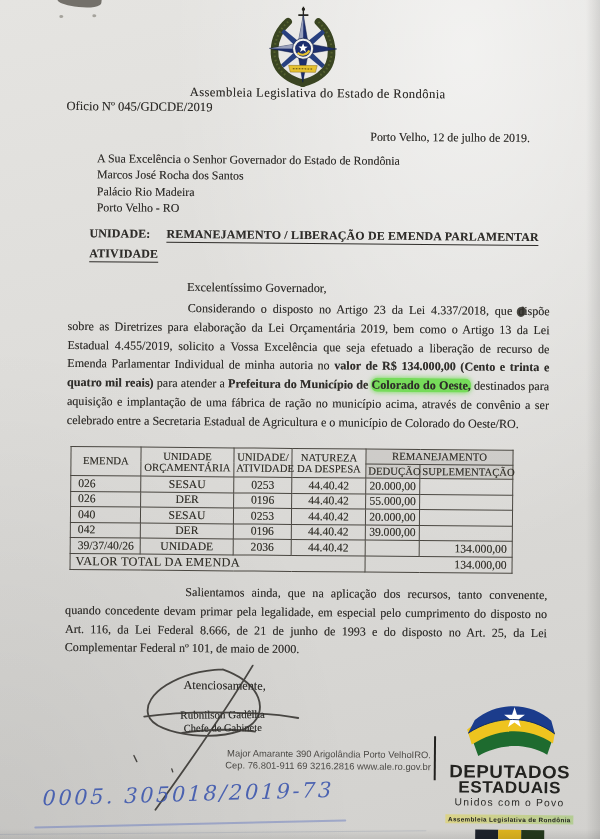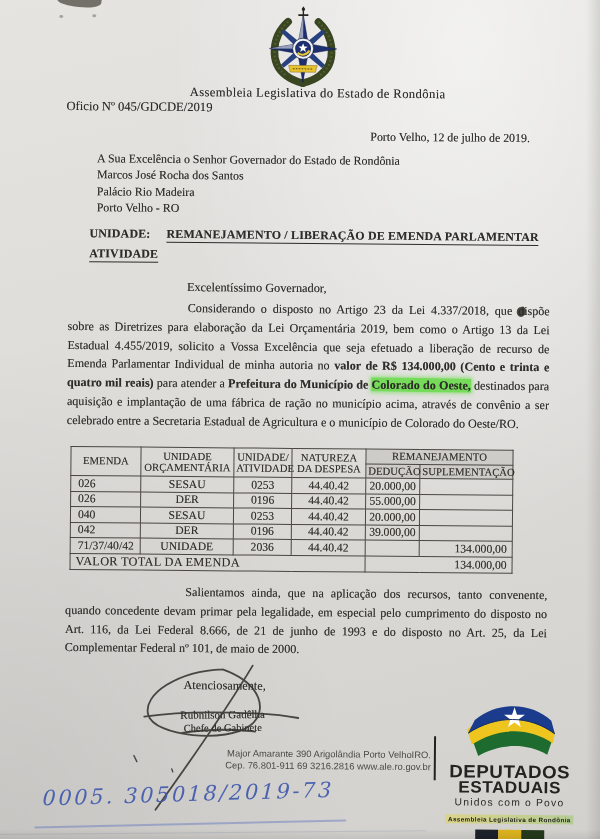--- a/index.html
+++ b/index.html
@@ -36,21 +36,21 @@
   .subject .u{border-bottom:1.4px solid #2e2c29;padding-bottom:1px;}
   .subject .lbl{margin-right:16px;}
   .subject .line2{margin-top:2px;}
 
   .salutation{left:186px;top:281px;font-size:12.3px;}
 
   .para{font-size:12.1px;line-height:18.8px;text-align:justify;text-indent:120px;}
   .para1{left:67px;top:300px;width:482px;}
   .para2{left:67px;top:584px;width:482px;}
   .b{font-weight:bold;}
-  .hl{background:#76db5a;box-shadow:0 0 4px 1px rgba(118,219,90,.75);}
+  .hl{background:#76db5a;box-shadow:0 0 4px 1px rgba(118,219,90,.75);border-radius:6px;}
 
   .ink-blot{left:516px;top:305px;width:9px;height:10px;background:#2b2a24;
     border-radius:55% 40% 60% 50%;opacity:.85;}
 
   
   .amend-table{
     left:71px;top:448px;width:442px;
     border-collapse:collapse;table-layout:fixed;
     font-size:11.6px;color:#323029;
   }
@@ -210,21 +210,21 @@
           </tr>
           <tr>
             <td class="col-emenda">042</td>
             <td class="col-unidade">DER</td>
             <td class="col-projeto">0196</td>
             <td class="col-natureza">44.40.42</td>
             <td class="col-deducao">39.000,00</td>
             <td class="col-suplementacao"></td>
           </tr>
           <tr>
-            <td class="col-emenda">71/37/40/42</td>
+            <td class="col-emenda">39/37/40/26</td>
             <td class="col-unidade">UNIDADE</td>
             <td class="col-projeto">2036</td>
             <td class="col-natureza">44.40.42</td>
             <td class="col-deducao"></td>
             <td class="col-suplementacao">134.000,00</td>
           </tr>
         </tbody>
       <tfoot>
         <tr>
           <td colspan="4" class="total-label">VALOR TOTAL DA EMENDA</td>

